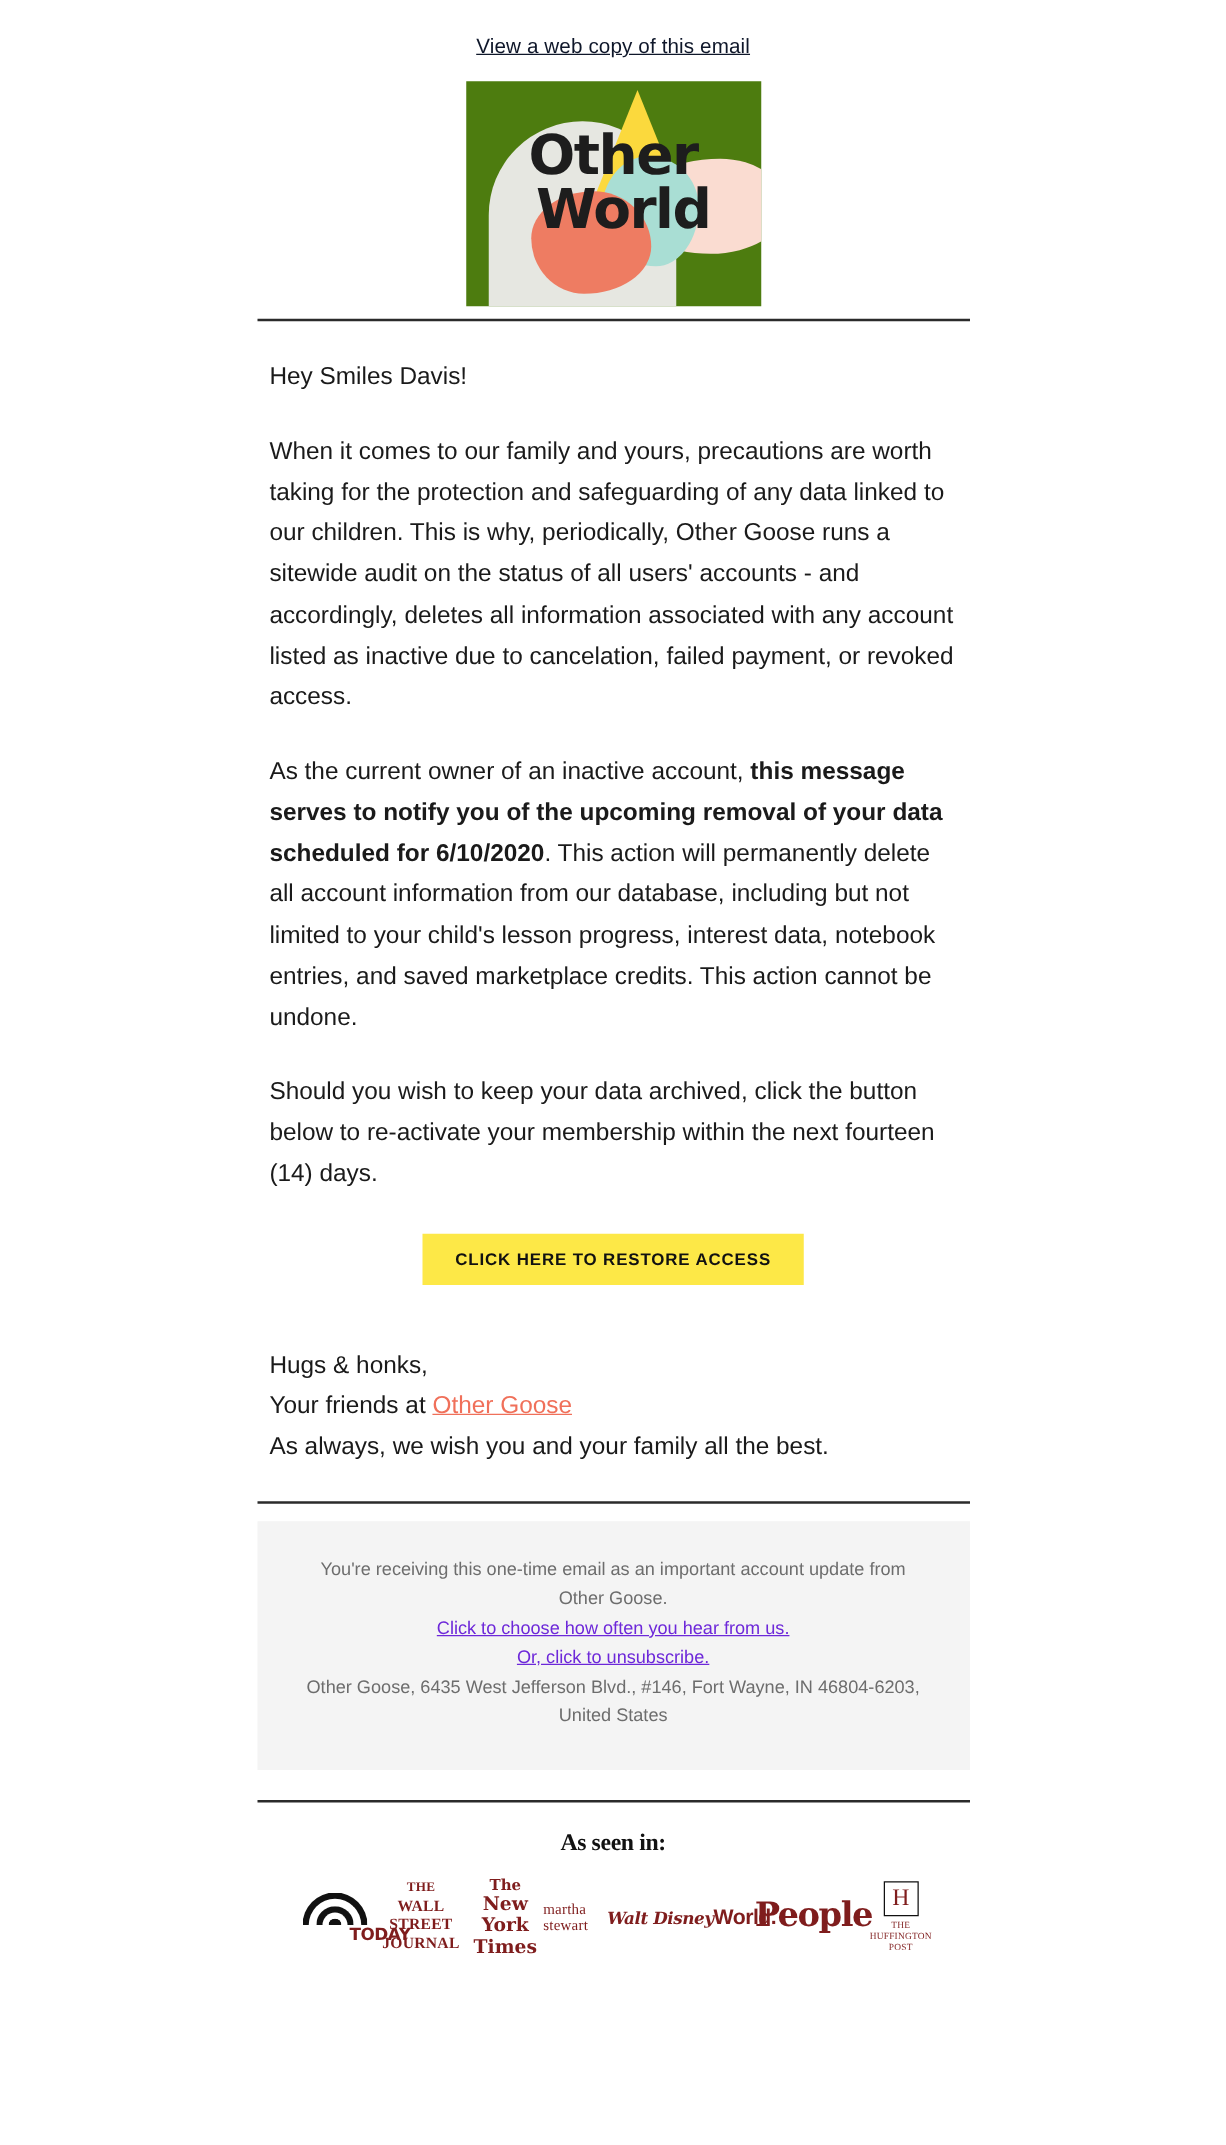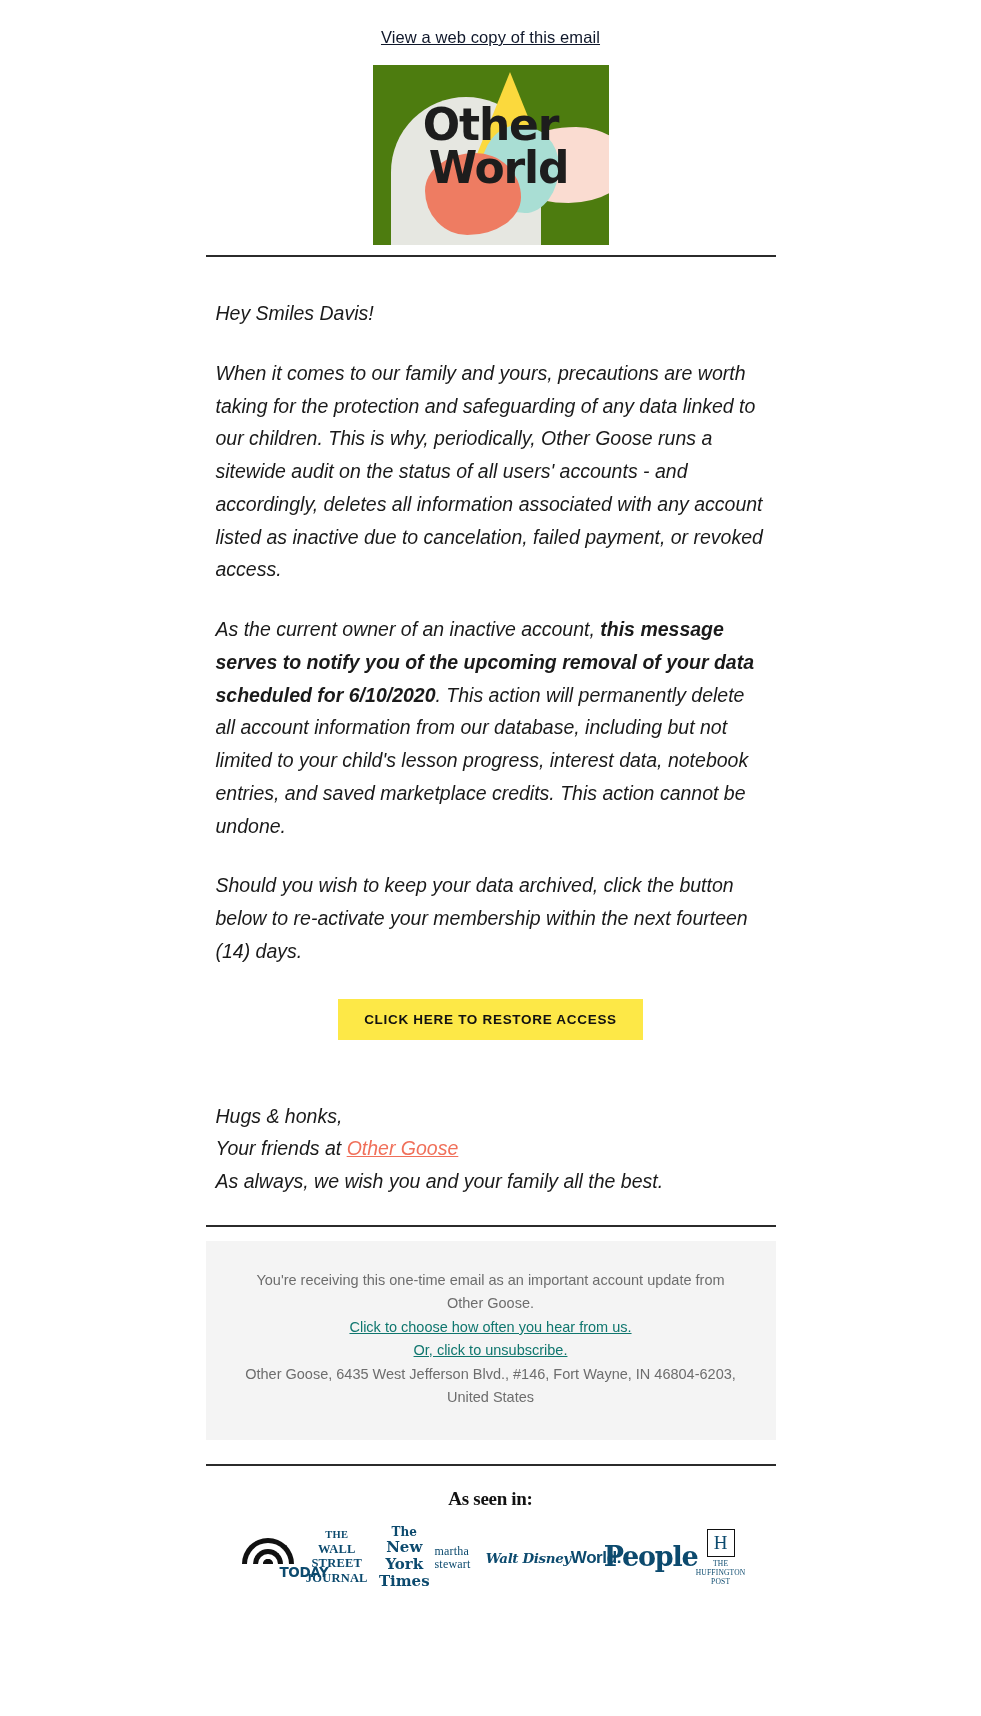--- a/index.html
+++ b/index.html
@@ -97,26 +97,25 @@
   .rule {
     width: 570px;
     margin: 0 auto;
     border-top: 2px solid #2b2b2b;
   }
   .rule-top { margin-top: 10px; }
 
   
   .body-copy {
     width: 570px;
-    margin: 12px auto;
+    margin: 0 auto;
     padding: 28px 10px 0 10px;
     color: #1a1a1a;
     font-size: 19.5px;
     line-height: 1.68;
-    font-style: italic;
   }
   .body-copy p { margin: 0 0 27px 0; }
   .body-copy p.tight { margin-bottom: 27px; }
   .body-copy strong { font-weight: bold; }
 
   
   .cta-wrap {
     text-align: center;
     padding: 4px 0 48px 0;
   }
@@ -149,21 +148,21 @@
     width: 570px;
     margin: 14px auto 0 auto;
     background: #f4f4f4;
     padding: 28px 34px 30px 34px;
     text-align: center;
     color: #6d6d6d;
     font-size: 14.5px;
     line-height: 1.62;
   }
   .footer-box a {
-    color: #0f766e;
+    color: #6d28d9;
     text-decoration: underline;
   }
   .footer-line { display: block; }
 
   
   .press-rule {
     width: 570px;
     margin: 24px auto 0 auto;
     border-top: 2px solid #2b2b2b;
   }
@@ -181,21 +180,21 @@
     letter-spacing: -0.3px;
     margin-bottom: 16px;
   }
   .press-row {
     display: flex;
     align-items: center;
     justify-content: space-between;
     padding: 0 30px;
   }
   .press-logo {
-    color: #0c4a6e;
+    color: #7f1d1d;
     text-align: center;
     line-height: 1.05;
   }
 
   
   .today { width: 64px; }
   .today-arcs {
     position: relative;
     width: 58px; height: 28px;
     margin: 0 auto 1px auto;

